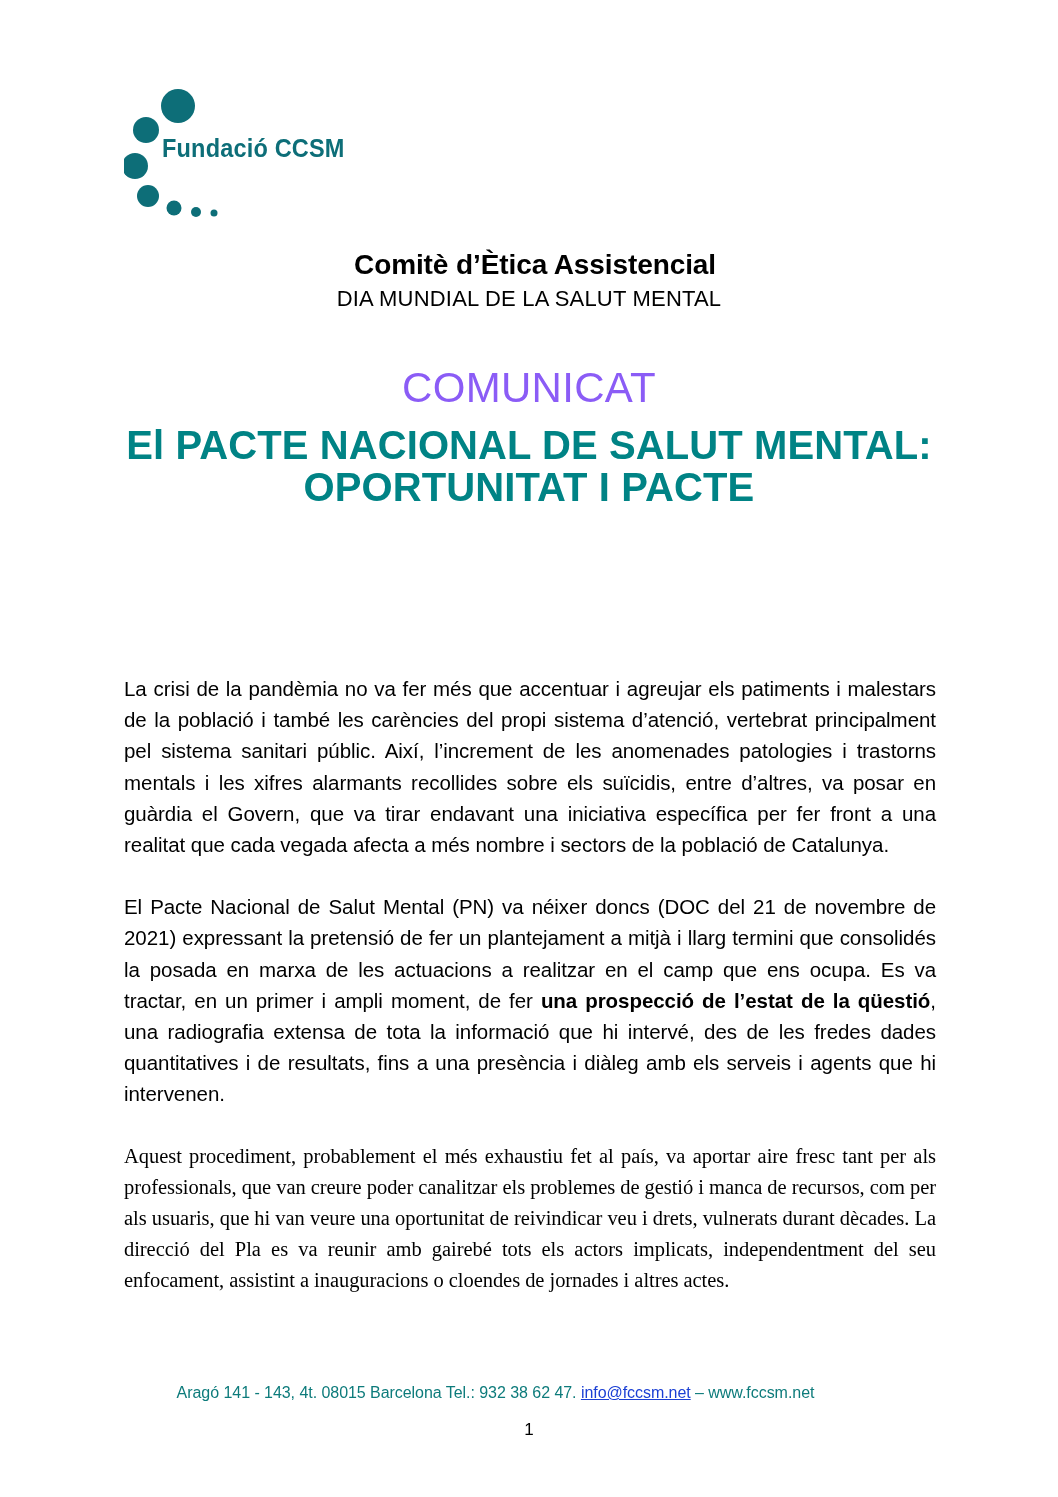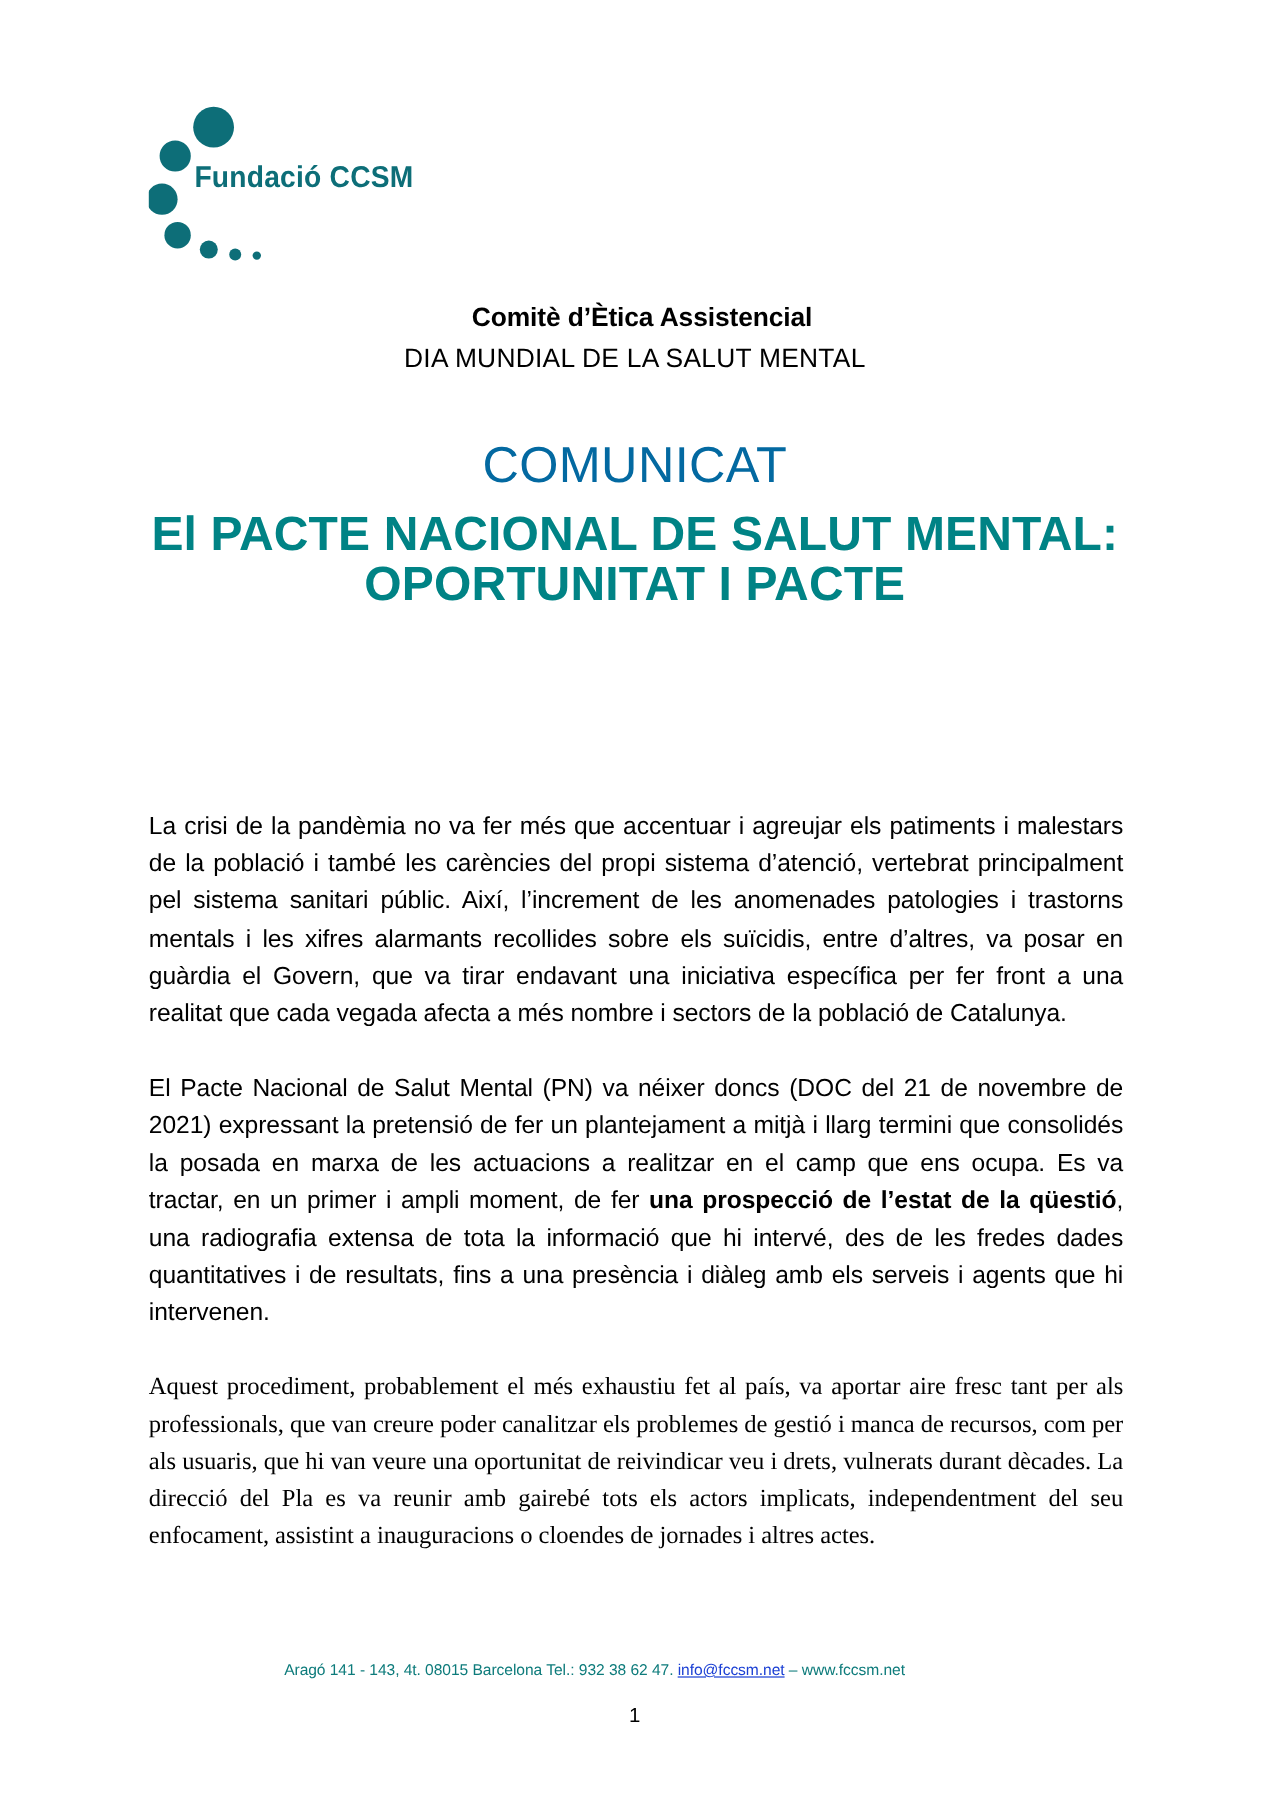--- a/index.html
+++ b/index.html
@@ -48,40 +48,40 @@
 
   
   .head-group {
     position: absolute;
     left: 0;
     top: 250px;
     width: 1058px;
     text-align: center;
   }
   .h-committee {
-    font-size: 22px;
+    font-size: 28px;
     font-weight: bold;
     color: #000000;
     line-height: 30px;
     letter-spacing: -0.1px;
     padding-left: 12px;
   }
   .h-day {
     font-size: 22px;
     font-weight: normal;
     color: #000000;
     line-height: 34px;
     letter-spacing: 0.2px;
     margin-top: 2px;
   }
   .h-comunicat {
     margin-top: 46px;
     font-size: 42px;
     font-weight: normal;
-    color: #0369a1;
+    color: #8b5cf6;
     line-height: 52px;
     letter-spacing: 0.3px;
   }
   .h-teal {
     margin-top: 10px;
     font-size: 40px;
     font-weight: bold;
     color: #008385;
     line-height: 42px;
     letter-spacing: 0.1px;
@@ -107,21 +107,21 @@
   .para:last-child { margin-bottom: 0; font-family: Liberation Serif, serif; }
   .para b { font-weight: bold; }
 
   
   .footer {
     position: absolute;
     left: 0;
     top: 1384px;
     width: 991px;
     text-align: center;
-    font-size: 13px;
+    font-size: 16px;
     color: #0d7b7b;
     letter-spacing: -0.05px;
     white-space: nowrap;
   }
   .footer .mail {
     color: #1a3fd4;
     text-decoration: underline;
   }
   .pagenum {
     position: absolute;

